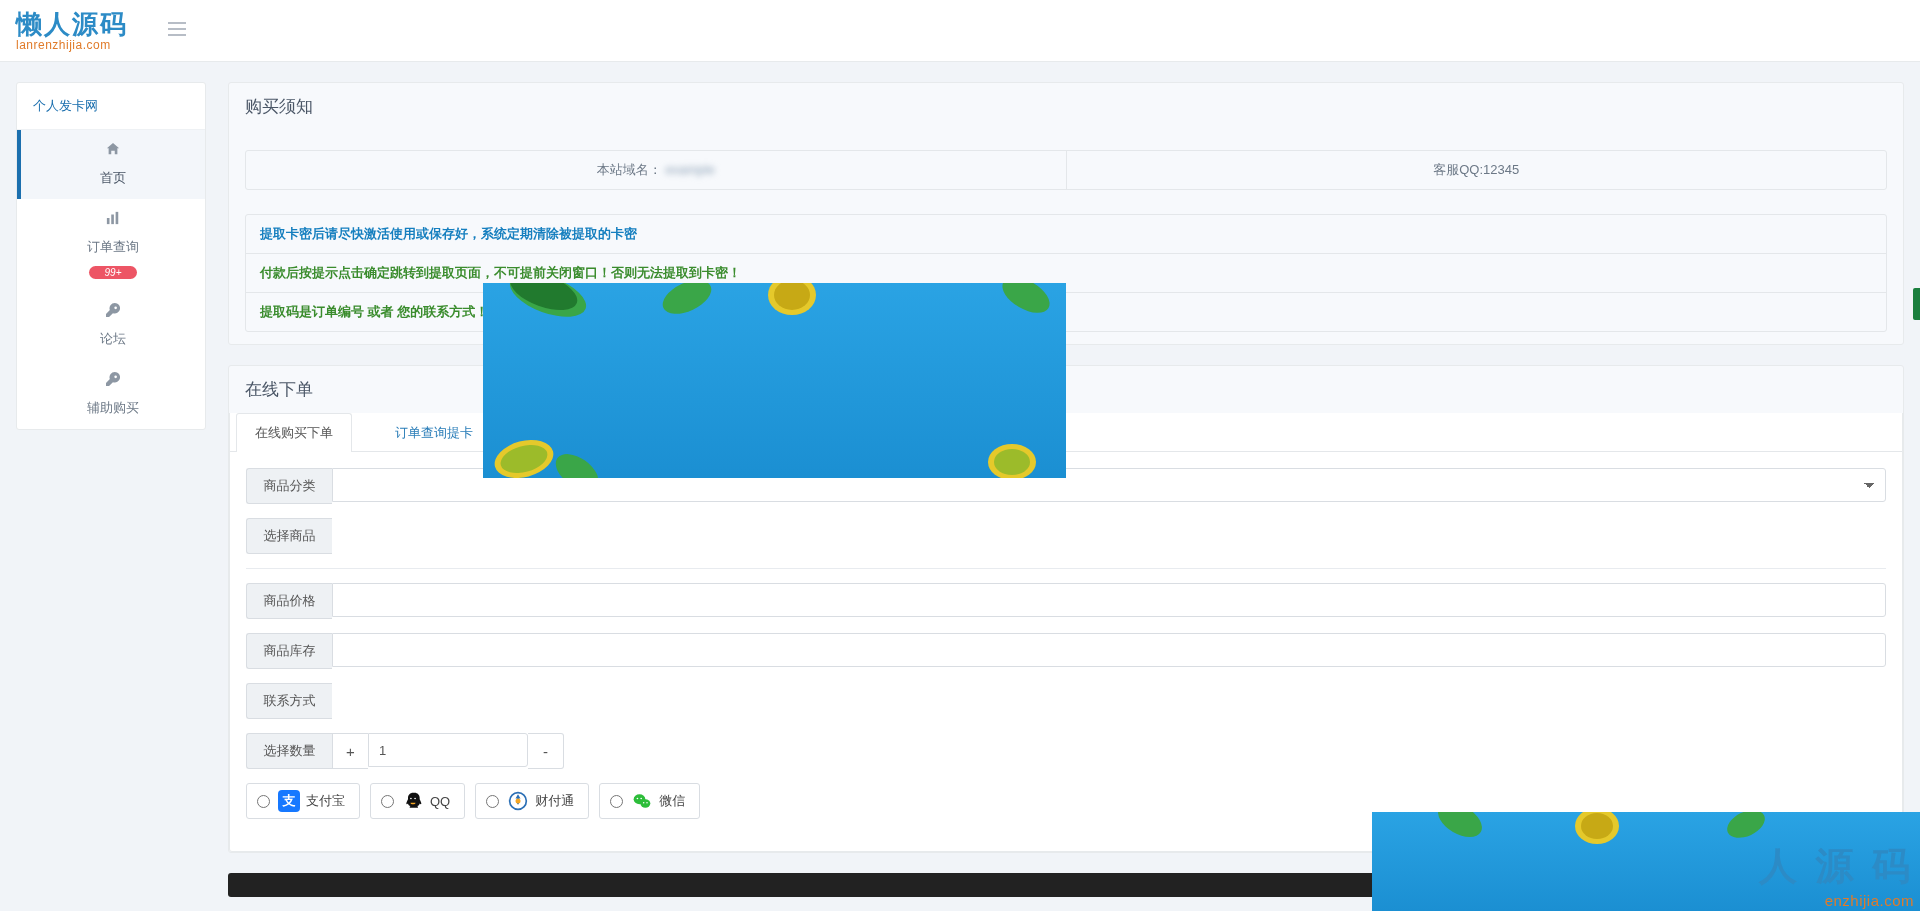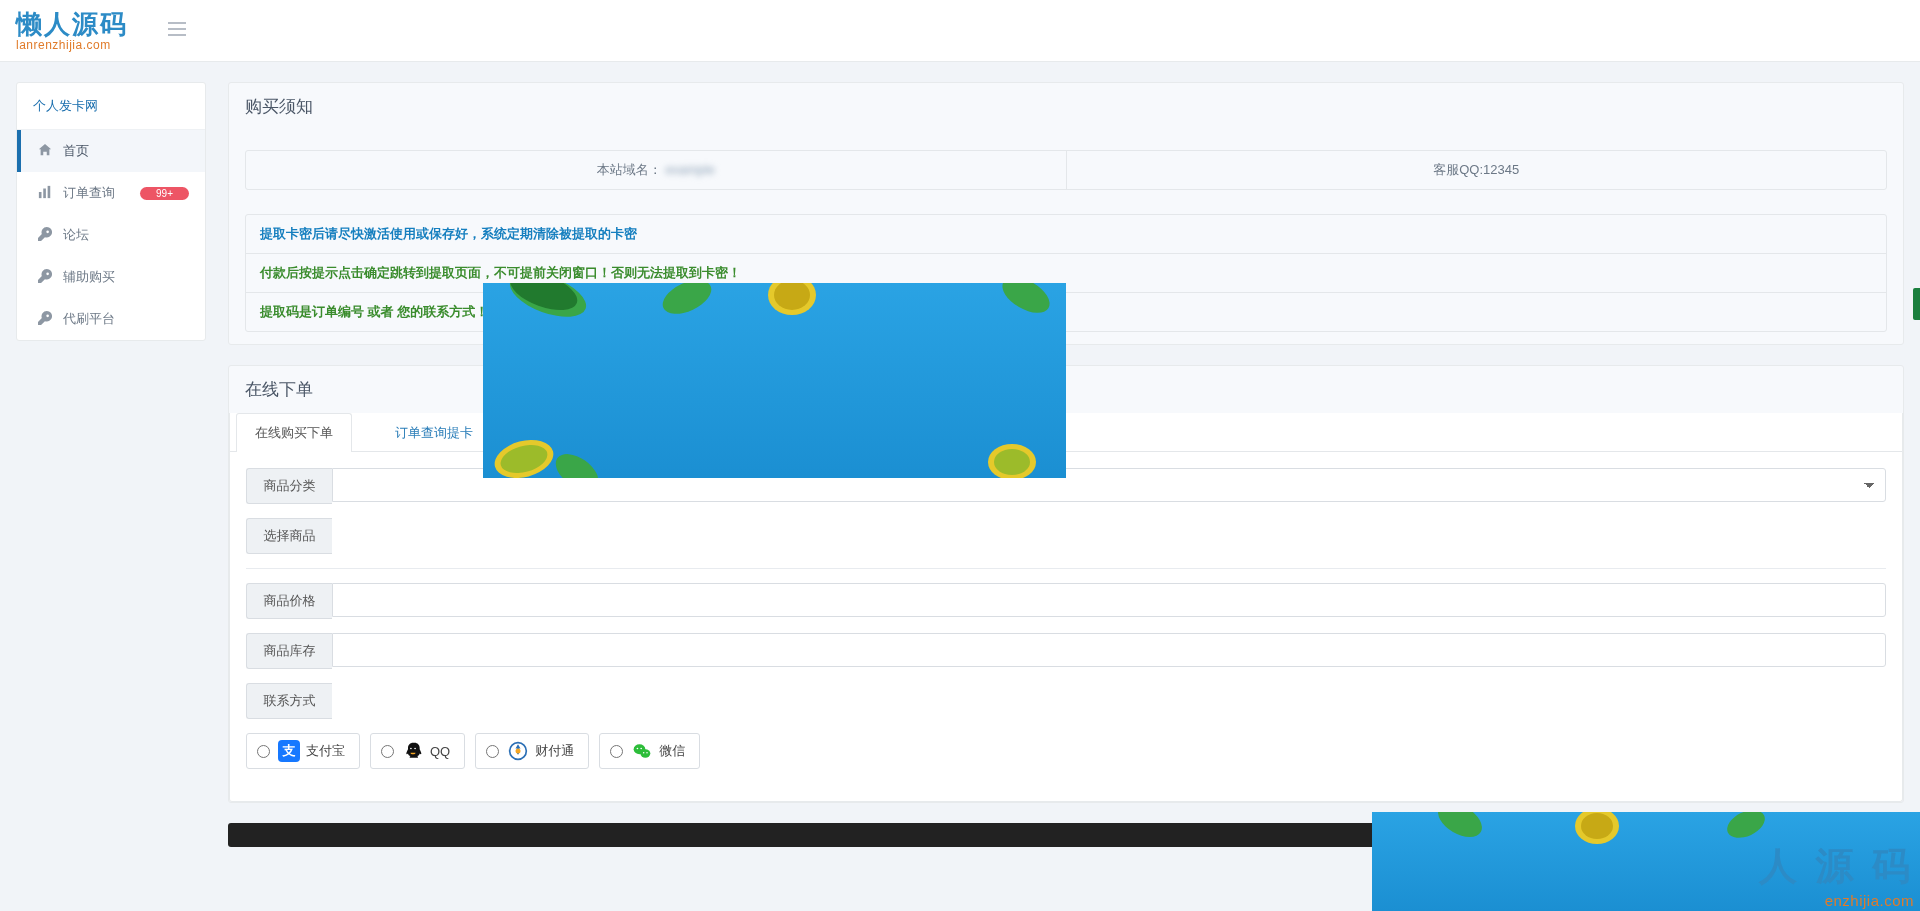--- a/index.html
+++ b/index.html
@@ -68,38 +68,40 @@
     border-bottom: 1px solid #eef1f4;
   }
   .sidebar .nav-item {
     display: flex;
     align-items: center;
     padding: 12px 16px;
     color: #6c7886;
     cursor: pointer;
     gap: 10px;
     border-left: 4px solid transparent;
+    flex-direction: column;
   }
   .sidebar .nav-item.active {
     background: #f3f6fa;
     border-left-color: #1b6fae;
     color: #4a5666;
   }
   .sidebar .nav-item .icon {
     width: 16px;
     text-align: center;
     color: #9aa3ae;
   }
   .sidebar .nav-item .label { flex: 1; }
   .sidebar .badge {
     background: #ed5565;
     color: #fff;
     font-size: 10px;
     border-radius: 10px;
     padding: 1px 16px;
+    font-style: italic;
   }
 
   
   .main { flex: 1; min-width: 0; }
 
   .panel {
     background: #fff;
     border: 1px solid #e7eaec;
     border-radius: 3px;
     margin-bottom: 20px;
@@ -401,28 +403,20 @@
 
     <div class="nav-item">
       <span class="icon">
         <svg width="14" height="14" viewBox="0 0 16 16">
             <path fill="#8d97a3" d="M10 0a6 6 0 00-5.6 8.1L0 12.5V16h3.5l4.4-4.4A6 6 0 1010 0zm1 4a1.5 1.5 0 110 3 1.5 1.5 0 010-3z"></path>
           </svg>
       </span>
       <span class="label">辅助购买</span>
     </div>
 
-    <div class="nav-item">
-      <span class="icon">
-        <svg width="14" height="14" viewBox="0 0 16 16">
-            <path fill="#8d97a3" d="M10 0a6 6 0 00-5.6 8.1L0 12.5V16h3.5l4.4-4.4A6 6 0 1010 0zm1 4a1.5 1.5 0 110 3 1.5 1.5 0 010-3z"></path>
-          </svg>
-      </span>
-      <span class="label">代刷平台</span>
-    </div>
   </aside>
 
   <main class="main">
 
     <section class="panel light">
       <div class="panel-header">购买须知</div>
       <div class="panel-body">
         <div class="info-row">
           <div class="info-cell">
             <span>本站域名：</span>
@@ -471,20 +465,26 @@
 
           <div class="input-group">
             <span class="input-addon">商品库存</span>
             <input class="form-control" readonly="" value="" style="">
           </div>
 
           <div class="input-group">
             <span class="input-addon">联系方式</span>
           </div>
 
+          <div class="input-group qty-group">
+            <span class="input-addon">选择数量</span>
+            <button class="step-btn plus">+</button>
+            <input class="form-control qty-input" type="text" value="1" style="">
+            <button class="step-btn minus">-</button>
+          </div>
 
           <div class="pay-row">
             <label class="pay-chip">
               <input type="radio" name="pay" style="">
               <span class="pay-icon alipay">支</span>
               <span>支付宝</span>
             </label>
             <label class="pay-chip">
               <input type="radio" name="pay" style="">
               <span class="pay-icon qq">

